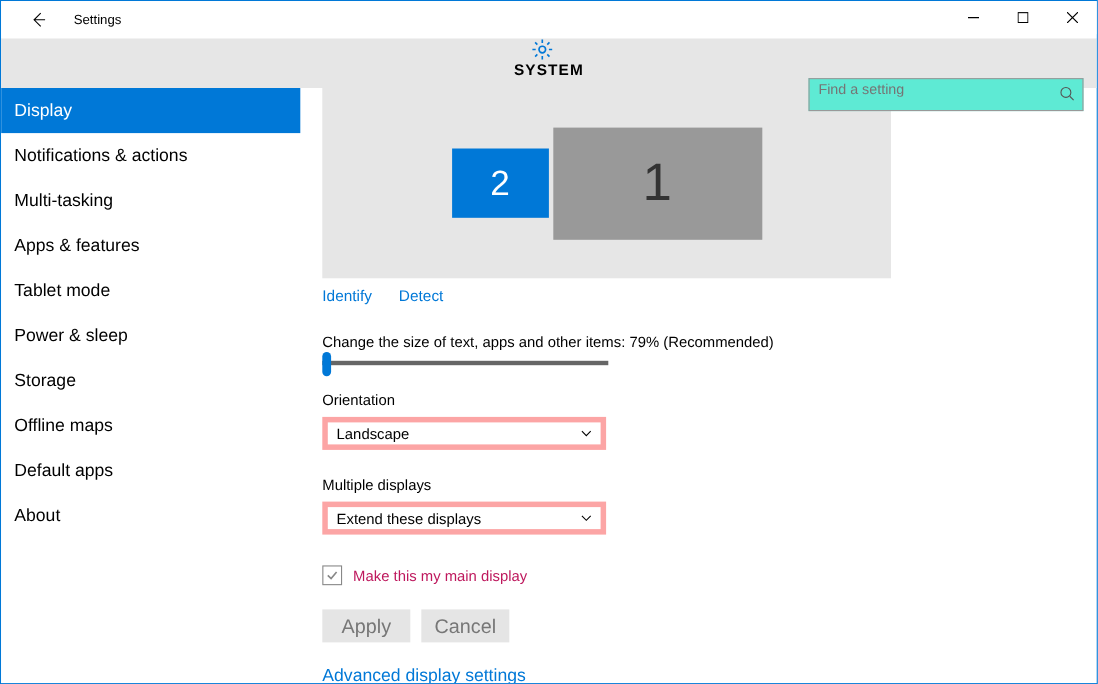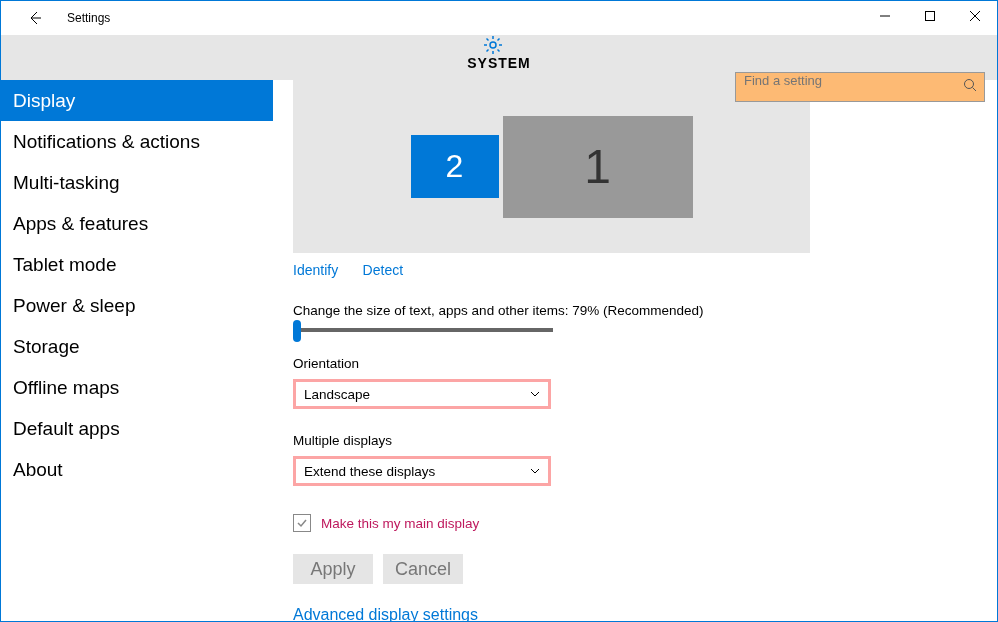--- a/index.html
+++ b/index.html
@@ -9,41 +9,41 @@
 .titlebar .back { width: 24px; height: 24px; display:flex; align-items:center; justify-content:center; color:#000; }
 .titlebar .title { margin-left: 20px; font-size: 12px; color: #000; }
 .win-controls { position: absolute; right: 0; top: 0; display: flex; }
 .win-btn { width: 45px; height: 30px; display: flex; align-items: center; justify-content: center; background:#fff; }
 .win-btn svg, .back svg { display:block; }
 
 .header { height: 45px; background: #e6e6e6; display: flex; align-items: center; padding: 0 12px; border-bottom:1px solid #e6e6e6;flex-direction:column;}
 .header .gear { width: 20px; height:20px; color:#0078d7; margin-right: 14px; margin-left:2px;}
 .header .htitle { font-size: 14px; font-weight: 600; letter-spacing: 1px; color:#000;}
 .searchwrap { margin-left:auto; position: relative; }
-.searchwrap input { width: 250px; height: 30px; border: 1px solid #999; background:#fdba74; padding: 0 28px 12px 8px; font-size: 13px; color:#555; outline:none;}
+.searchwrap input { width: 250px; height: 30px; border: 1px solid #999; background:#5eead4; padding: 0 28px 12px 8px; font-size: 13px; color:#555; outline:none;}
 .searchwrap .sicon { position:absolute; right:8px; top:7px; color:#555; }
 
 .body { display: flex; height: calc(622px - 30px - 45px - 2px); }
 .sidebar { width: 272px; background:#fff; }
-.sitem { height: 41px; display:flex; align-items:center; padding-left: 12px; font-size: 19px; color:#000; cursor:default;text-align:center;}
+.sitem { height: 41px; display:flex; align-items:center; padding-left: 12px; font-size: 16px; color:#000; cursor:default;text-align:center;}
 .sitem.active { background:#0078d7; color:#fff; }
 .sitem.active ~ .sitem { }
 
 .content { flex:1; padding: 0 0 0 20px; overflow-y:auto; }
 .monrow { background:#e6e6e6; width: 517px; height: 173px; display:flex; align-items:center; justify-content:center; gap:4px;}
 .mon2 { width: 88px; height: 63px; background:#0078d7; color:#fff; display:flex; align-items:center; justify-content:center; font-size:32px; font-weight:300;}
 .mon1 { width: 190px; height: 102px; background:#999; color:#333; display:flex; align-items:center; justify-content:center; font-size:48px; font-weight:300;}
 .links { margin-top:8px; }
 .links a { color:#0078d7; font-size:14px; margin-right: 20px; text-decoration:none; }
 
 .lbl { font-size: 13.5px; color:#000; margin-top:24px; }
 .slider { margin-top:10px; width:260px; height:4px; background:#666; position:relative;}
 .slider .thumb { position:absolute; left:0; top:-8px; width:8px; height:22px; background:#0078d7; border-radius:4px;}
 
-.select { margin-top:8px; width:258px; height:30px; border:3px solid #fca5a5; display:flex; align-items:center; padding:0 8px; font-size:13.5px; justify-content:space-between;}
+.select { margin-top:8px; width:258px; height:30px; border:5px solid #fca5a5; display:flex; align-items:center; padding:0 8px; font-size:13.5px; justify-content:space-between;}
 .select .chev { width:10px;height:10px;}
 
 .cb { margin-top:28px; display:flex; align-items:center; gap:10px; color:#be185d; font-size:13.5px;}
 .cb .box { width:18px; height:18px; border:1px solid #888; display:flex; align-items:center; justify-content:center;}
 
 .btns { margin-top:22px; display:flex; gap:10px;}
 .btn { width:80px; height:30px; background:#e5e5e5; color:#777; display:flex; align-items:center; justify-content:center; font-size:18px;}
 
 .adv { margin-top:22px; color:#0078d7; font-size:16px;}
 </style>

